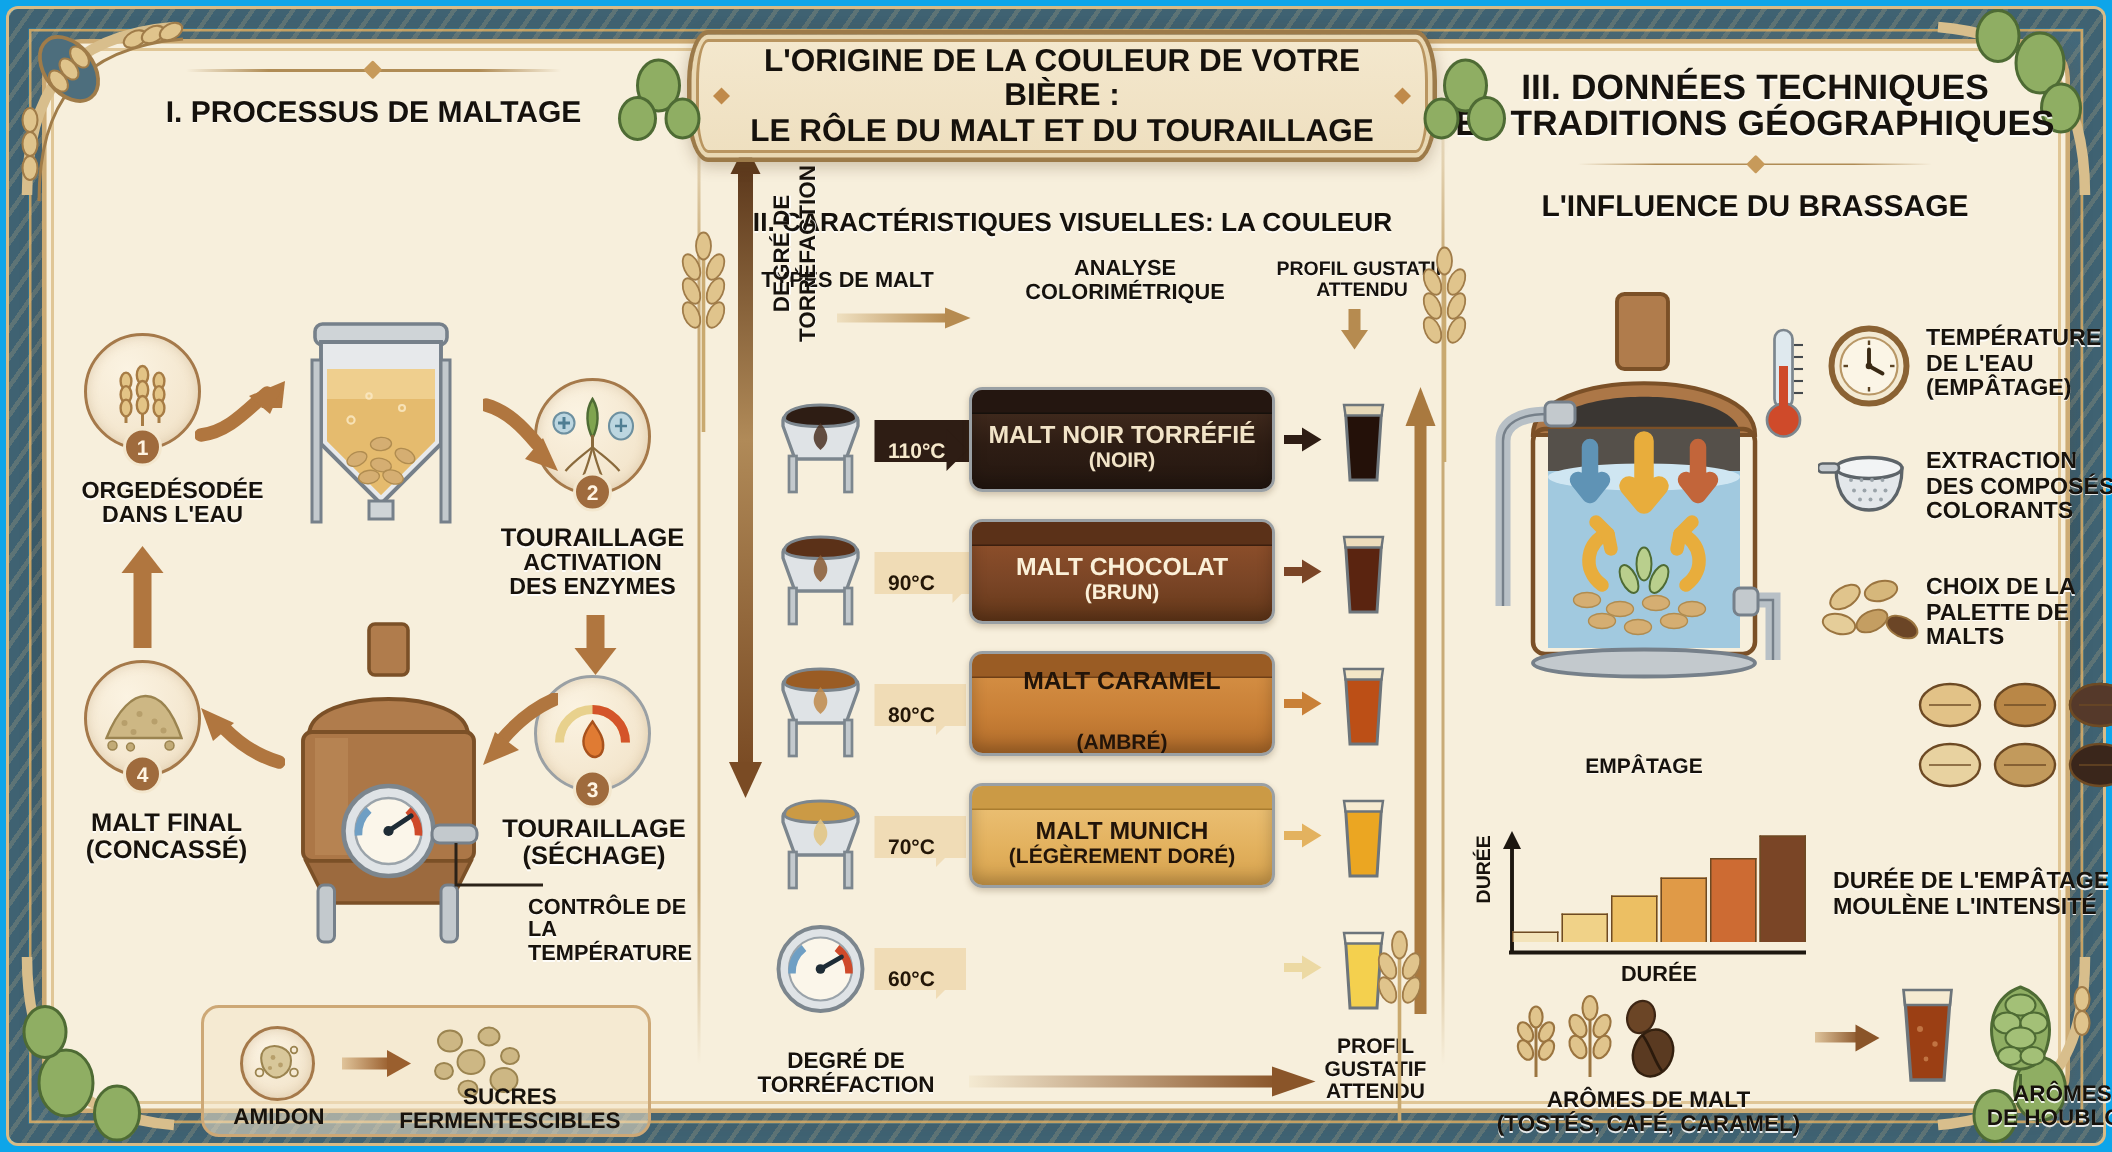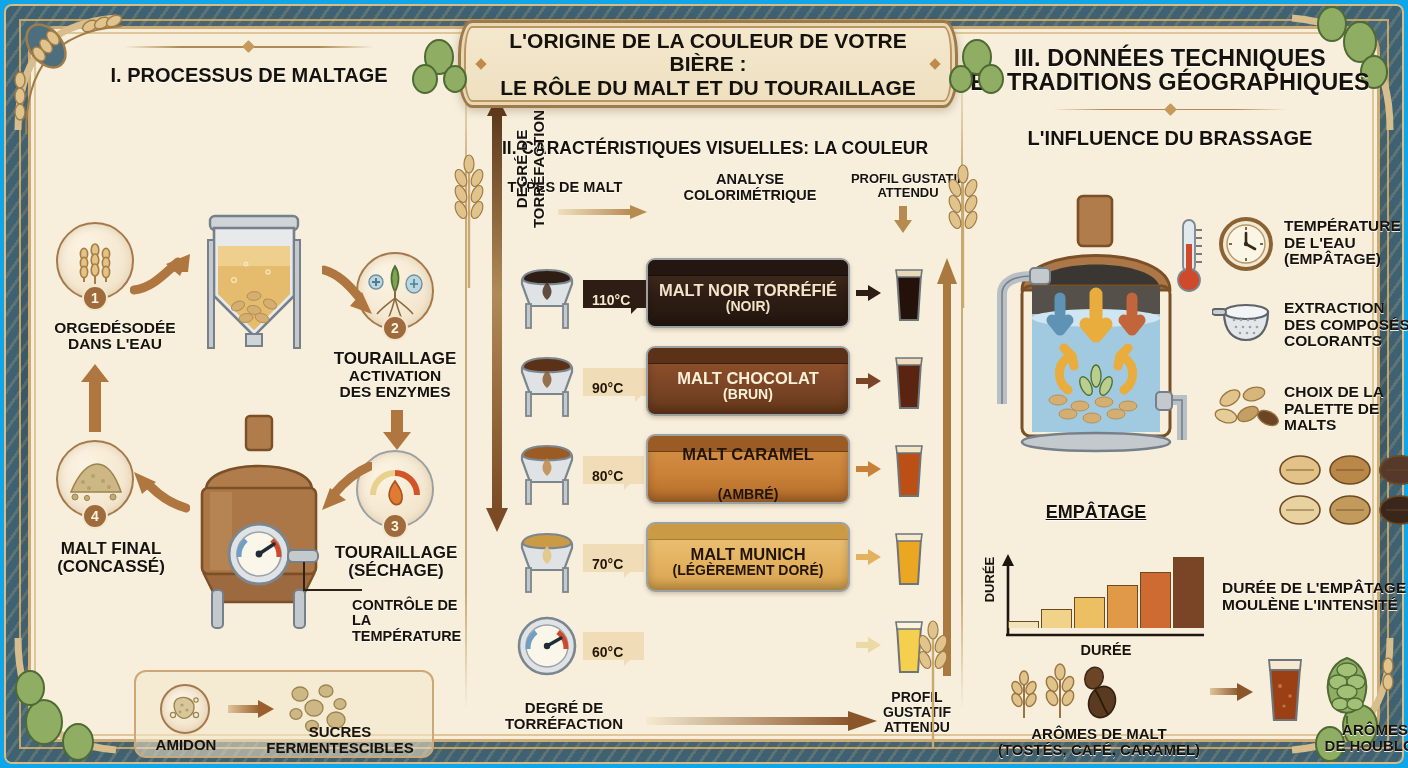--- a/index.html
+++ b/index.html
@@ -727,21 +727,21 @@
         <circle cx="15" cy="62" r="11" fill="#cf4a2a" stroke="#7c868e" stroke-width="1.8"></circle>
         <rect x="12" y="26" width="6" height="32" fill="#cf4a2a"></rect>
         <g stroke="#44494d" stroke-width="1.4">
           <path d="M22,12 L28,12"></path>
             <path d="M22,20 L28,20"></path>
             <path d="M22,28 L28,28"></path>
             <path d="M22,36 L28,36"></path>
             <path d="M22,44 L28,44"></path>
         </g>
       </svg>
-      <div class="sub-hdr" style="position:absolute; left:22px; top:470px; width:216px; font-size:18px; margin:0;text-decoration:underline;">EMPÂTAGE</div>
+      <div class="sub-hdr" style="position:absolute; left:22px; top:470px; width:216px; font-size:14px; margin:0;">EMPÂTAGE</div>
 
       <svg style="position:absolute; left:252px; top:184px;" width="56" height="56" viewBox="0 0 56 56">
         <circle cx="28" cy="28" r="25" fill="#f3ead3" stroke="#8a6233" stroke-width="4"></circle>
         <circle cx="28" cy="28" r="19" fill="#fbf5e6" stroke="#b89766" stroke-width="1.4"></circle>
         <g stroke="#5d4526" stroke-width="1.6">
           <path d="M28,11 L28,14"></path>
             <path d="M45,28 L42,28"></path>
             <path d="M28,45 L28,42"></path>
             <path d="M11,28 L14,28"></path>
         </g>

